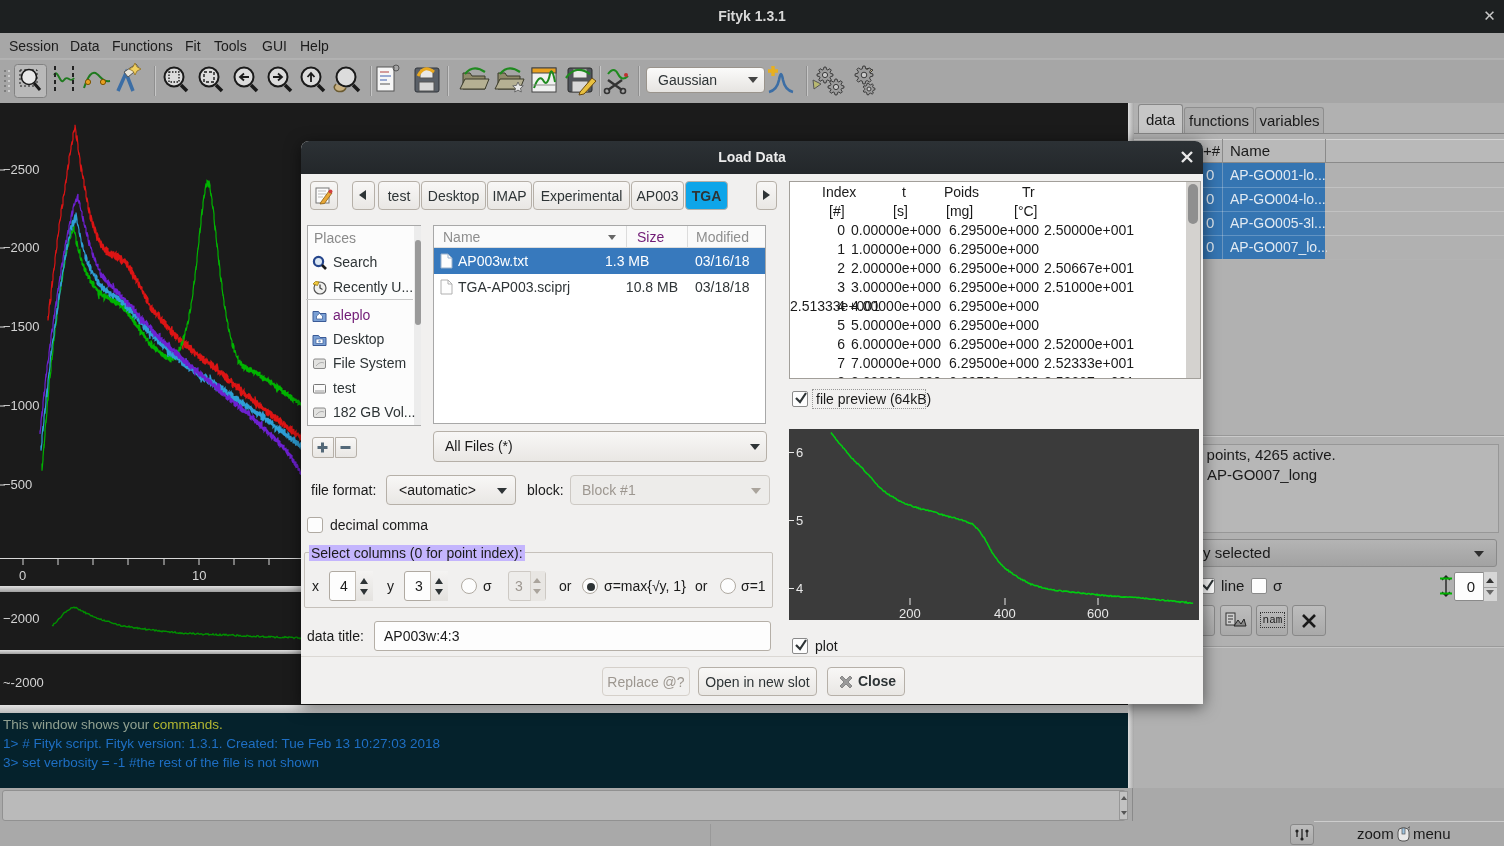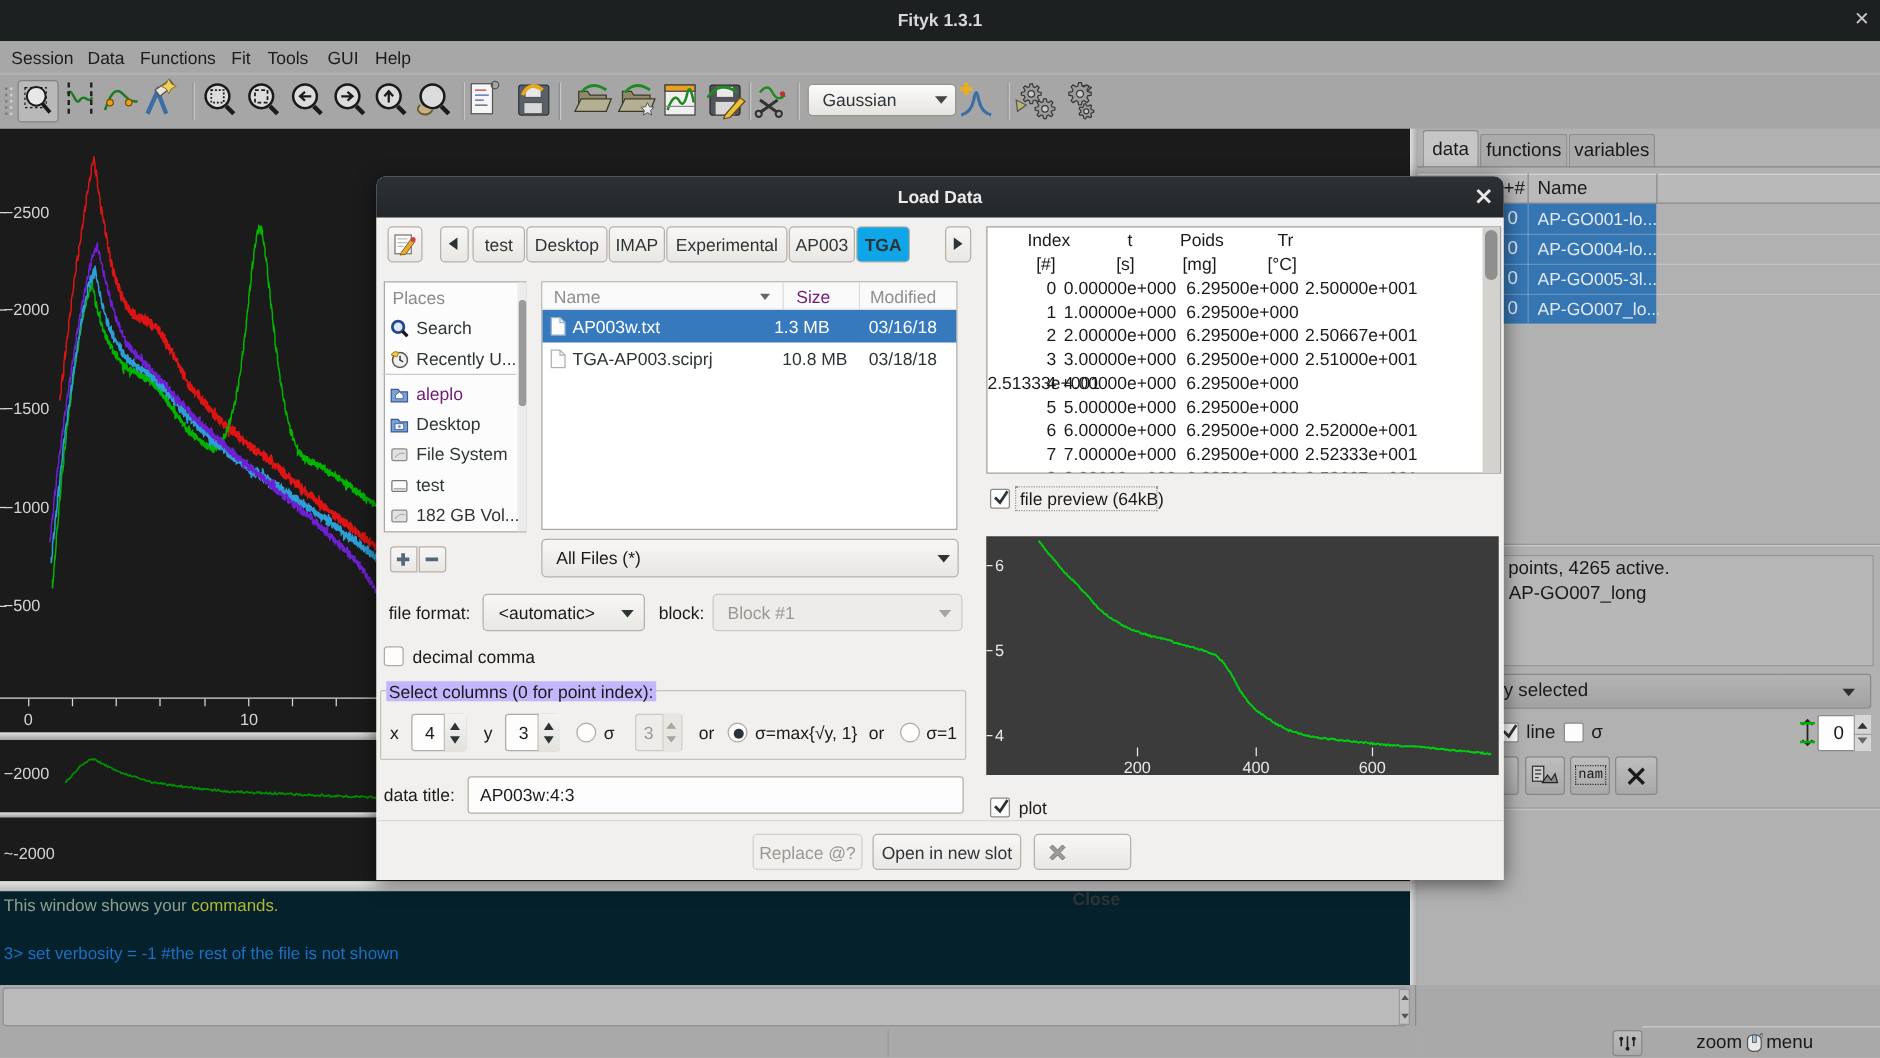--- a/index.html
+++ b/index.html
@@ -222,20 +222,21 @@
 <div class="abs" style="left:0;top:654px;width:1128px;height:51px;background:#1b1b1b">
 <svg width="1128" height="51">
 <text x="3" y="33" fill="#d4d4d4" font-size="13" font-family="Liberation Sans">~-2000</text>
 </svg>
 </div>
 
 <div class="abs" style="left:0;top:705px;width:1128px;height:8px;background:linear-gradient(#e3e3e3,#bcbcbc)"></div>
 
 <div class="abs" style="left:0;top:713px;width:1128px;height:75px;background:#05222c;font-size:13.5px">
 <div style="position:absolute;left:3px;top:4px;color:#90a090">This window shows your <span style="color:#b2b632">commands.</span></div>
+<div style="position:absolute;left:3px;top:23px;color:#1e6fc4">1&gt; # Fityk script. Fityk version: 1.3.1. Created: Tue Feb 13 10:27:03 2018</div>
 <div style="position:absolute;left:3px;top:42px;color:#1e6fc4">3&gt; set verbosity = -1 #the rest of the file is not shown</div>
 </div>
 
 <div class="abs" style="left:0;top:788px;width:1133px;height:58px;background:#a9a9a9"></div>
 <div class="abs" style="left:2px;top:790px;width:1124px;height:31px;background:#bababa;border:1px solid #919191;border-radius:3px"></div>
 <div class="abs" style="left:1133px;top:788px;width:371px;height:58px;background:#a9a9a9"></div>
 <div class="abs" style="left:1132px;top:788px;width:1px;height:33px;background:#8a8a8a"></div>
 <div class="abs" style="left:710px;top:824px;width:1px;height:22px;background:#999"></div>
 <div class="abs" style="left:1119px;top:791px;width:9px;height:29px;background:#c2c2c2;border:1px solid #979797"></div>
 <div class="abs" style="left:1120.5px;top:796px;width:0;height:0;border-left:3px solid transparent;border-right:3px solid transparent;border-bottom:4px solid #555"></div>
@@ -421,21 +422,21 @@
 <div class="abs" style="left:608px;top:235px;width:0;height:0;border-left:4.5px solid transparent;border-right:4.5px solid transparent;border-top:5.5px solid #666"></div>
 <div class="abs" style="left:637px;top:226px;height:22px;line-height:22px;color:#701a75;font-size:14px">Size</div>
 <div class="abs" style="left:696px;top:226px;height:22px;line-height:22px;color:#8e8e8e;font-size:14px">Modified</div>
 
 <div class="abs" style="left:434px;top:248px;width:331px;height:26px;background:#3779bd"></div>
 <svg class="abs" style="left:440px;top:253px" width="13" height="16">
     <path d="M1 1 h7 l4 4 v10 H1 Z" fill="#fdfdfd" stroke="#9ab2cc"></path>
     <path d="M8 1 v4 h4" fill="none" stroke="#9ab2cc"></path>
   </svg>
 <div class="abs" style="left:458px;top:248px;height:26px;line-height:26px;color:#fff;font-size:14px">AP003w.txt</div>
-<div class="abs" style="left:605px;top:248px;width:73px;height:26px;line-height:26px;color:#fff;font-size:14px;text-align:center;white-space:nowrap">1.3 MB</div>
+<div class="abs" style="left:605px;top:248px;width:73px;height:26px;line-height:26px;color:#fff;font-size:14px;text-align:left;white-space:nowrap">1.3 MB</div>
 <div class="abs" style="left:695px;top:248px;height:26px;line-height:26px;color:#fff;font-size:14px">03/16/18</div>
 
 <svg class="abs" style="left:440px;top:279px" width="13" height="16">
     <path d="M1 1 h7 l4 4 v10 H1 Z" fill="#fdfdfd" stroke="#b0b0b0"></path>
     <path d="M8 1 v4 h4" fill="none" stroke="#b0b0b0"></path>
   </svg>
 <div class="abs" style="left:458px;top:274px;height:26px;line-height:26px;color:#2e3436;font-size:14px">TGA-AP003.sciprj</div>
 <div class="abs" style="left:605px;top:274px;width:73px;height:26px;line-height:26px;color:#2e3436;font-size:14px;text-align:right;white-space:nowrap">10.8 MB</div>
 <div class="abs" style="left:695px;top:274px;height:26px;line-height:26px;color:#2e3436;font-size:14px">03/18/18</div>
 
@@ -494,21 +495,21 @@
 <div class="abs" style="left:374px;top:621px;width:397px;height:30px;background:#fdfdfd;border:1px solid #b5afa7;border-radius:3px"></div>
 <div class="abs" style="left:384px;top:621px;height:30px;line-height:30px;font-size:14px">AP003w:4:3</div>
 
 <div class="abs" style="left:301px;top:656px;width:902px;height:1px;background:#dbd8d4"></div>
 <div class="abs" style="left:602px;top:667px;width:88px;height:29px;background:#f1f0ef;border:1px solid #d5d0ca;border-radius:4px;text-align:center;line-height:28px;font-size:14px;color:#9d9790">Replace @?</div>
 <div class="abs btn" style="left:698px;top:667px;width:119px;height:29px;text-align:center;line-height:28px;font-size:14px">Open in new slot</div>
 <div class="abs btn" style="left:827px;top:667px;width:78px;height:29px"></div>
 <svg class="abs" style="left:838px;top:674px" width="16" height="16">
     <path d="M2 4 L6 8 L2 12 L4 14 L8 10 L12 14 L14 12 L10 8 L14 4 L12 2 L8 6 L4 2 Z" fill="#9a9a9a" stroke="#777" stroke-width="0.8"></path>
   </svg>
-<div class="abs" style="left:858px;top:705px;height:29px;line-height:28px;font-size:14px;font-weight:bold;color:#2e3436">Close</div>
+<div class="abs" style="left:858px;top:667px;height:29px;line-height:28px;font-size:14px;font-weight:bold;color:#2e3436">Close</div>
 
 <div class="abs" style="left:789px;top:181px;width:412px;height:198px;background:#fff;border:1px solid #a29f9a"></div>
 <div class="abs" style="left:1186px;top:182px;width:14px;height:196px;background:#d4d2cf"></div>
 <div class="abs" style="left:1188px;top:184px;width:10px;height:40px;background:#8f8f8f;border-radius:5px"></div>
 <div class="abs" style="left:790px;top:182px;width:396px;height:196px;overflow:hidden;font-size:14px;color:#1a1a1a" id="prevtable">
     <span style="position:absolute;left:32px;top:1px;height:19px;line-height:19px">Index</span>
 <span style="position:absolute;left:112px;top:1px;height:19px;line-height:19px">t</span>
 <span style="position:absolute;left:154px;top:1px;height:19px;line-height:19px">Poids</span>
 <span style="position:absolute;left:232px;top:1px;height:19px;line-height:19px">Tr</span>
 <span style="position:absolute;left:39px;top:20px;height:19px;line-height:19px">[#]</span>

